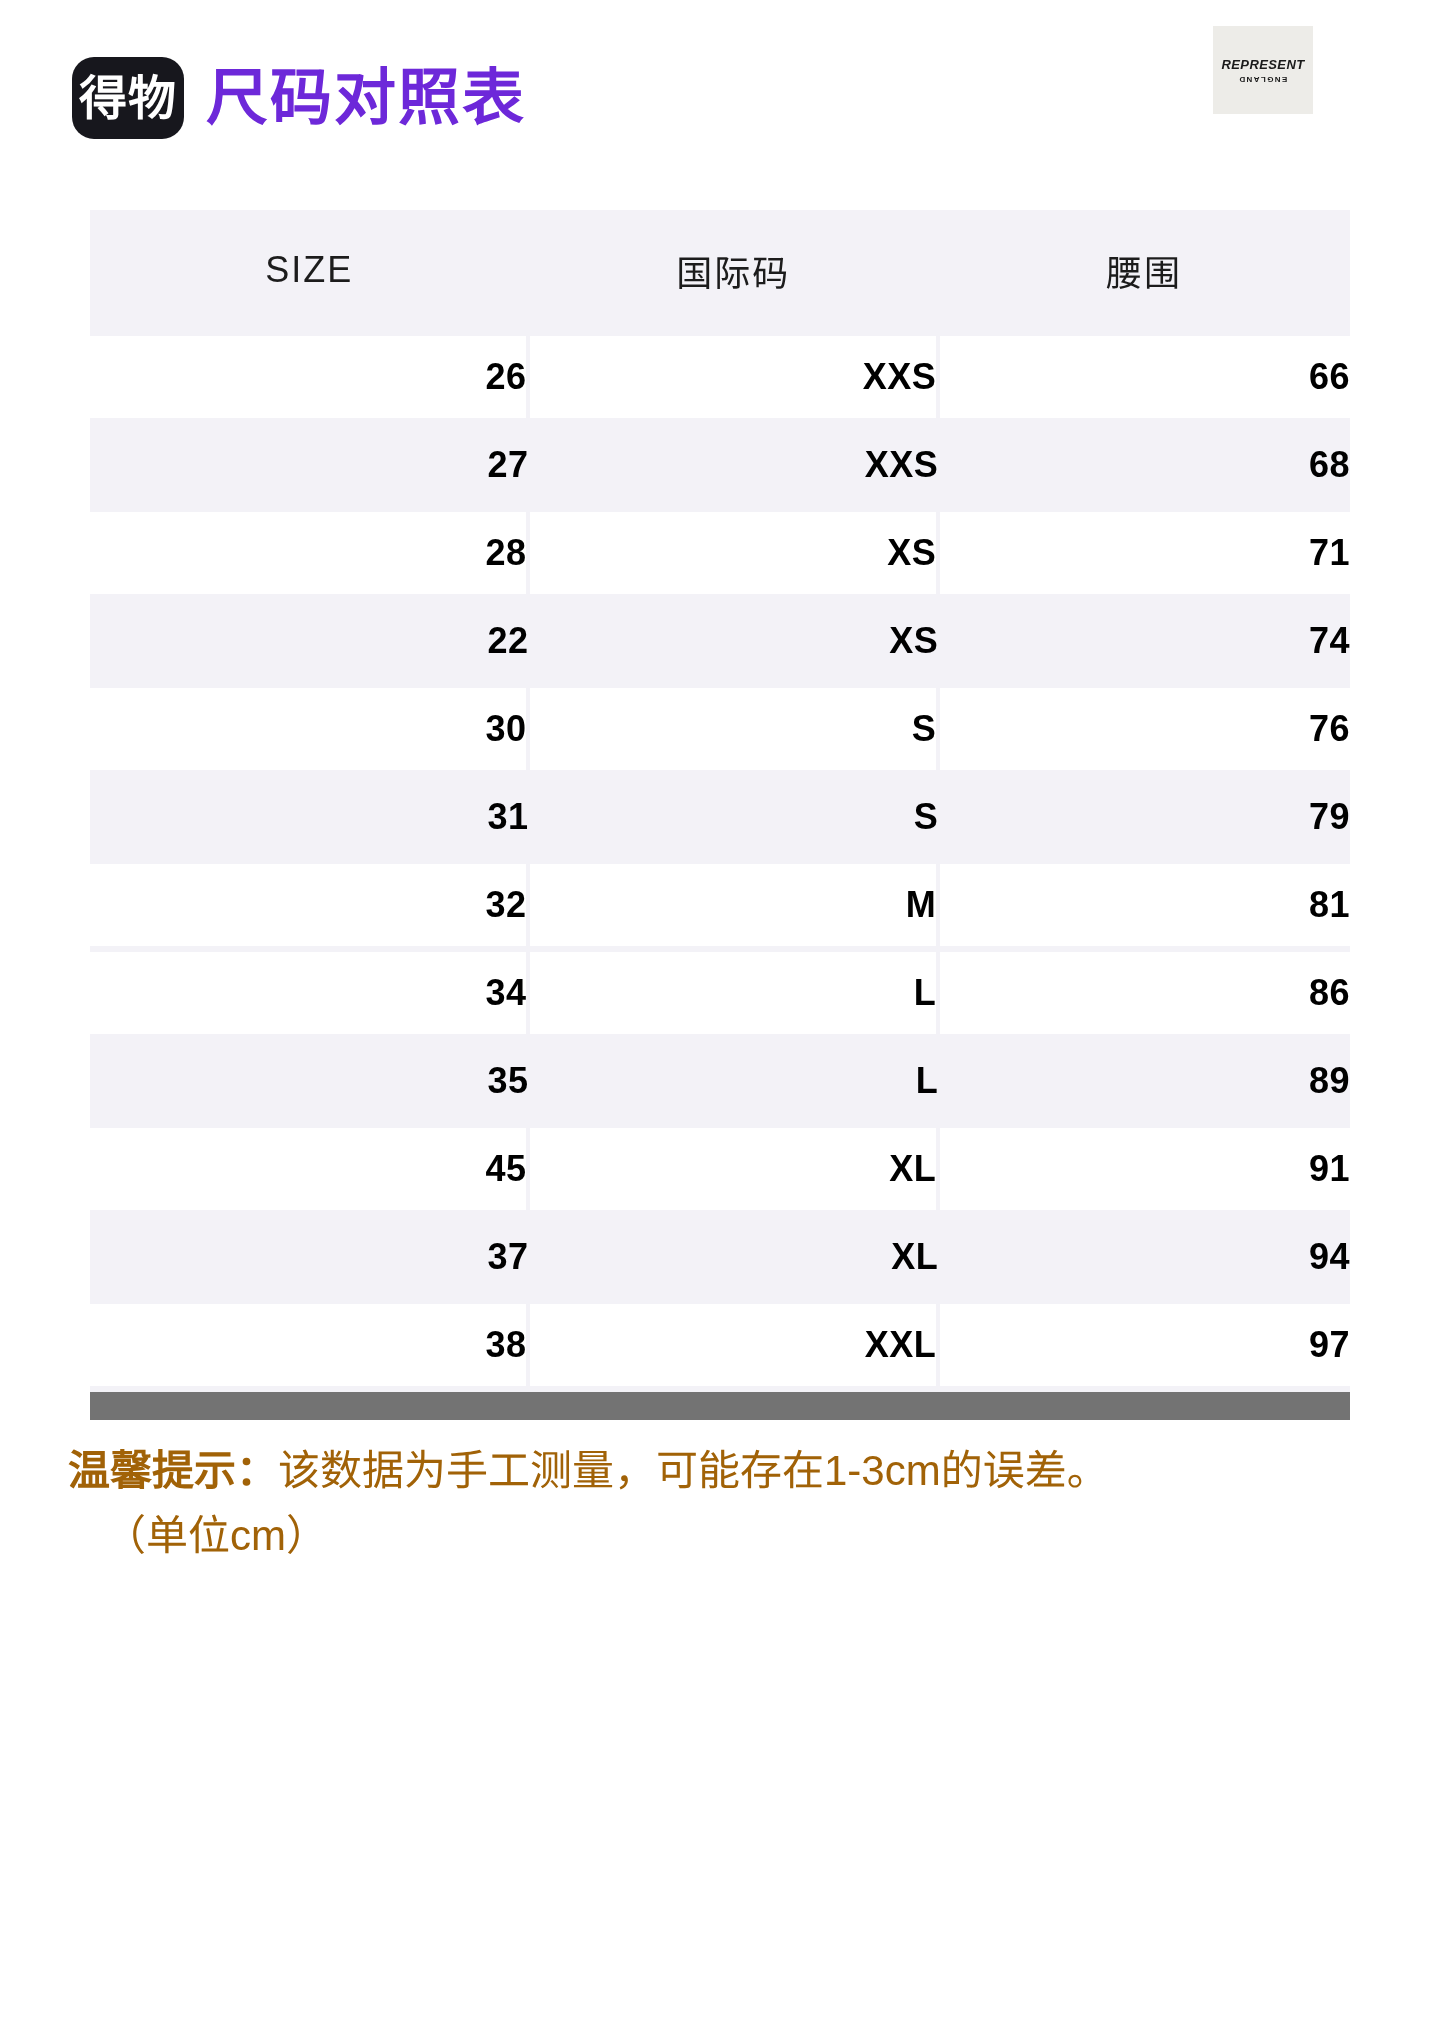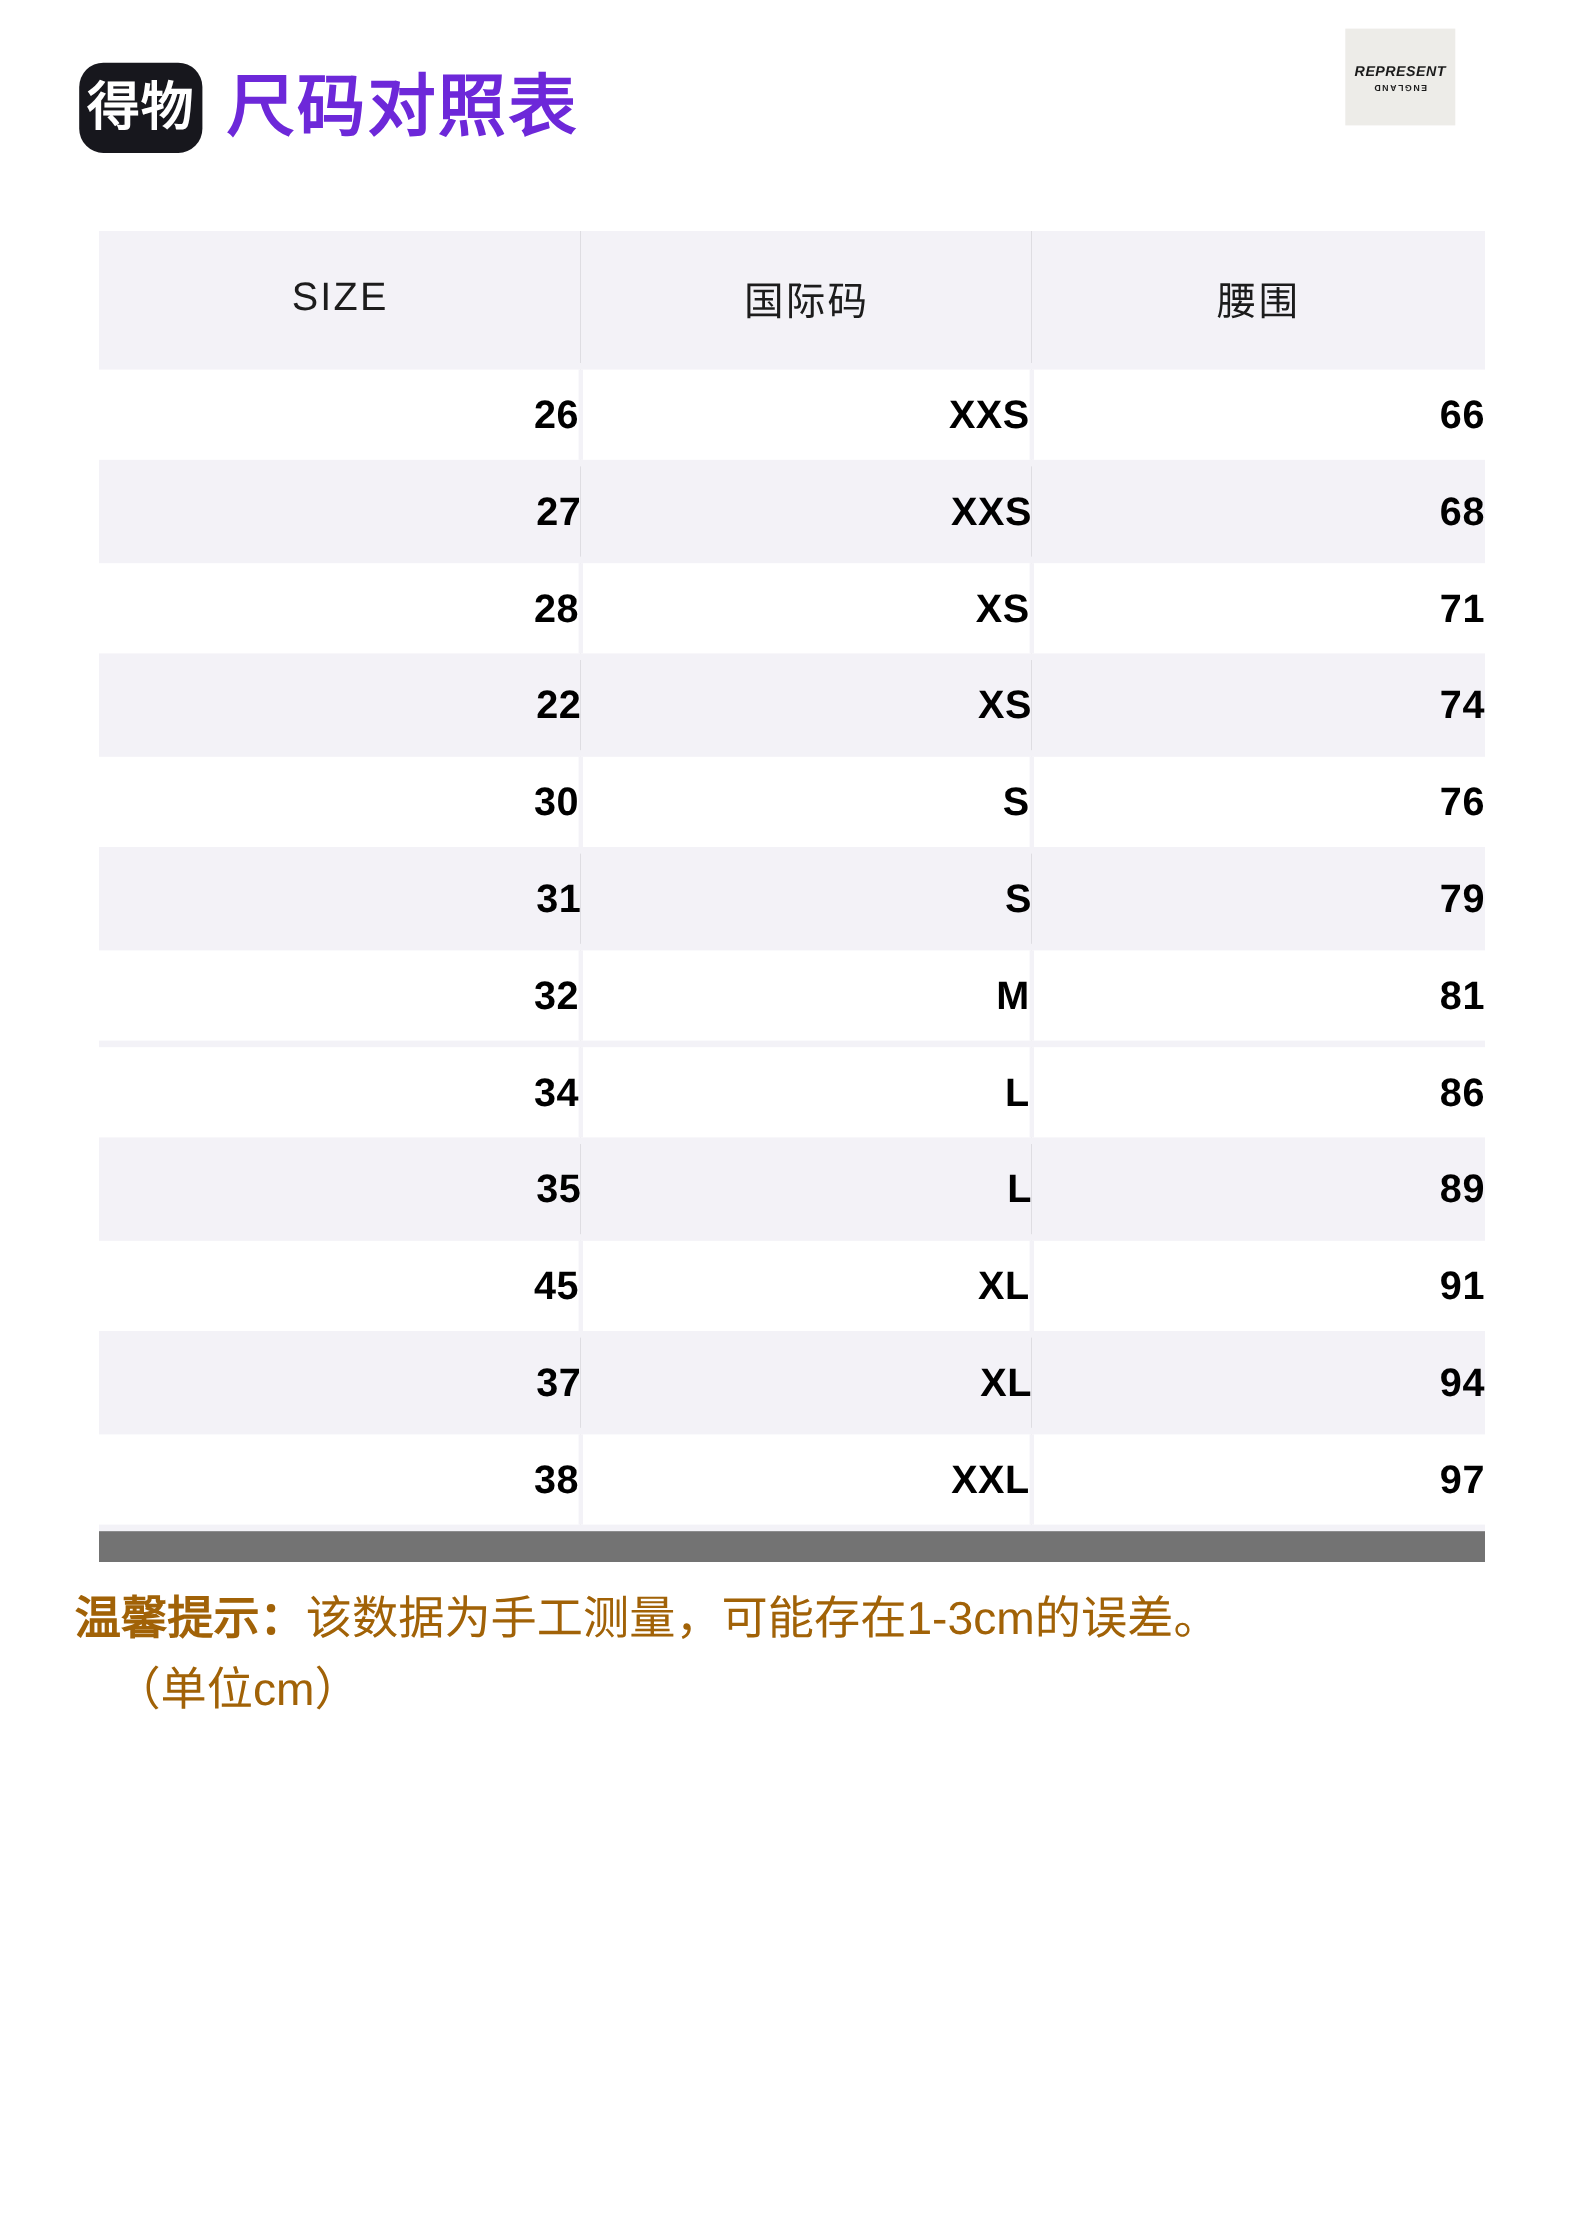--- a/index.html
+++ b/index.html
@@ -52,21 +52,21 @@
     font-size: 62px;
     font-weight: 700;
     letter-spacing: 2px;
     line-height: 1;
     color: #6d28d9;
     white-space: nowrap;
   }
 
   .vendor-logo {
     position: absolute;
-    right: 120px;
+    right: 130px;
     top: 26px;
     width: 100px;
     height: 88px;
     background: #edece8;
     display: flex;
     flex-direction: column;
     align-items: center;
     justify-content: center;
     gap: 4px;
   }

